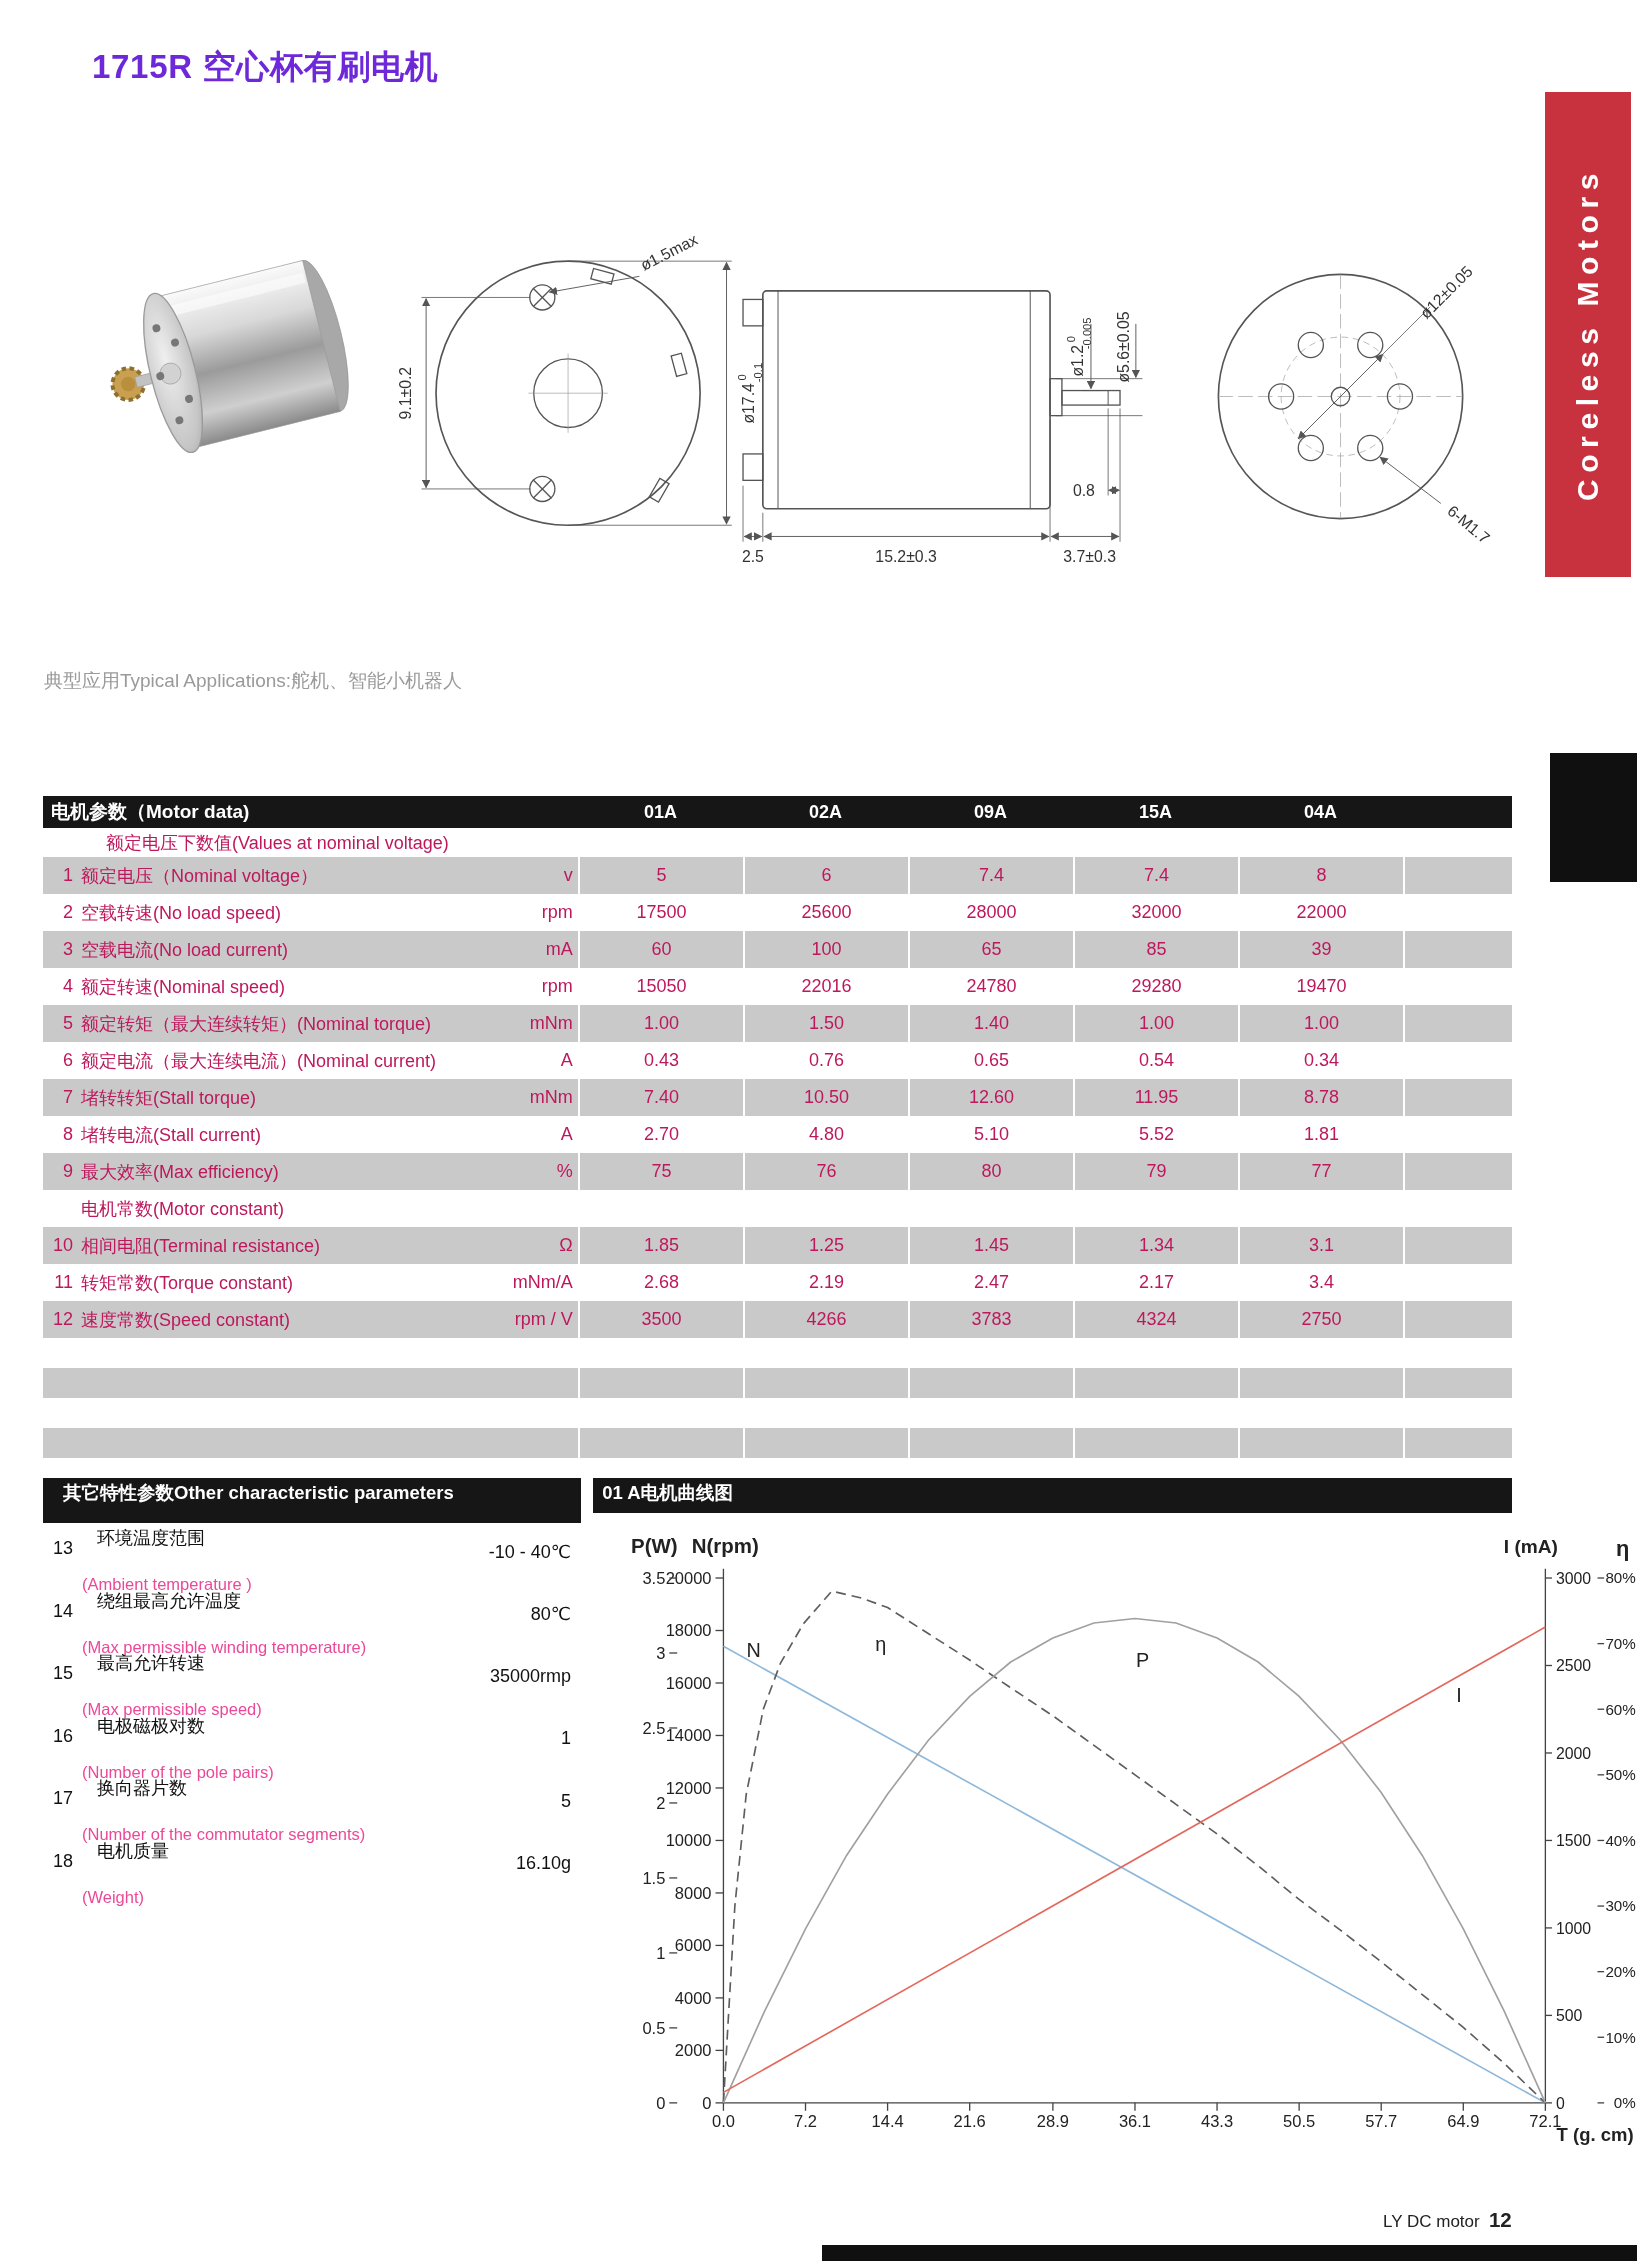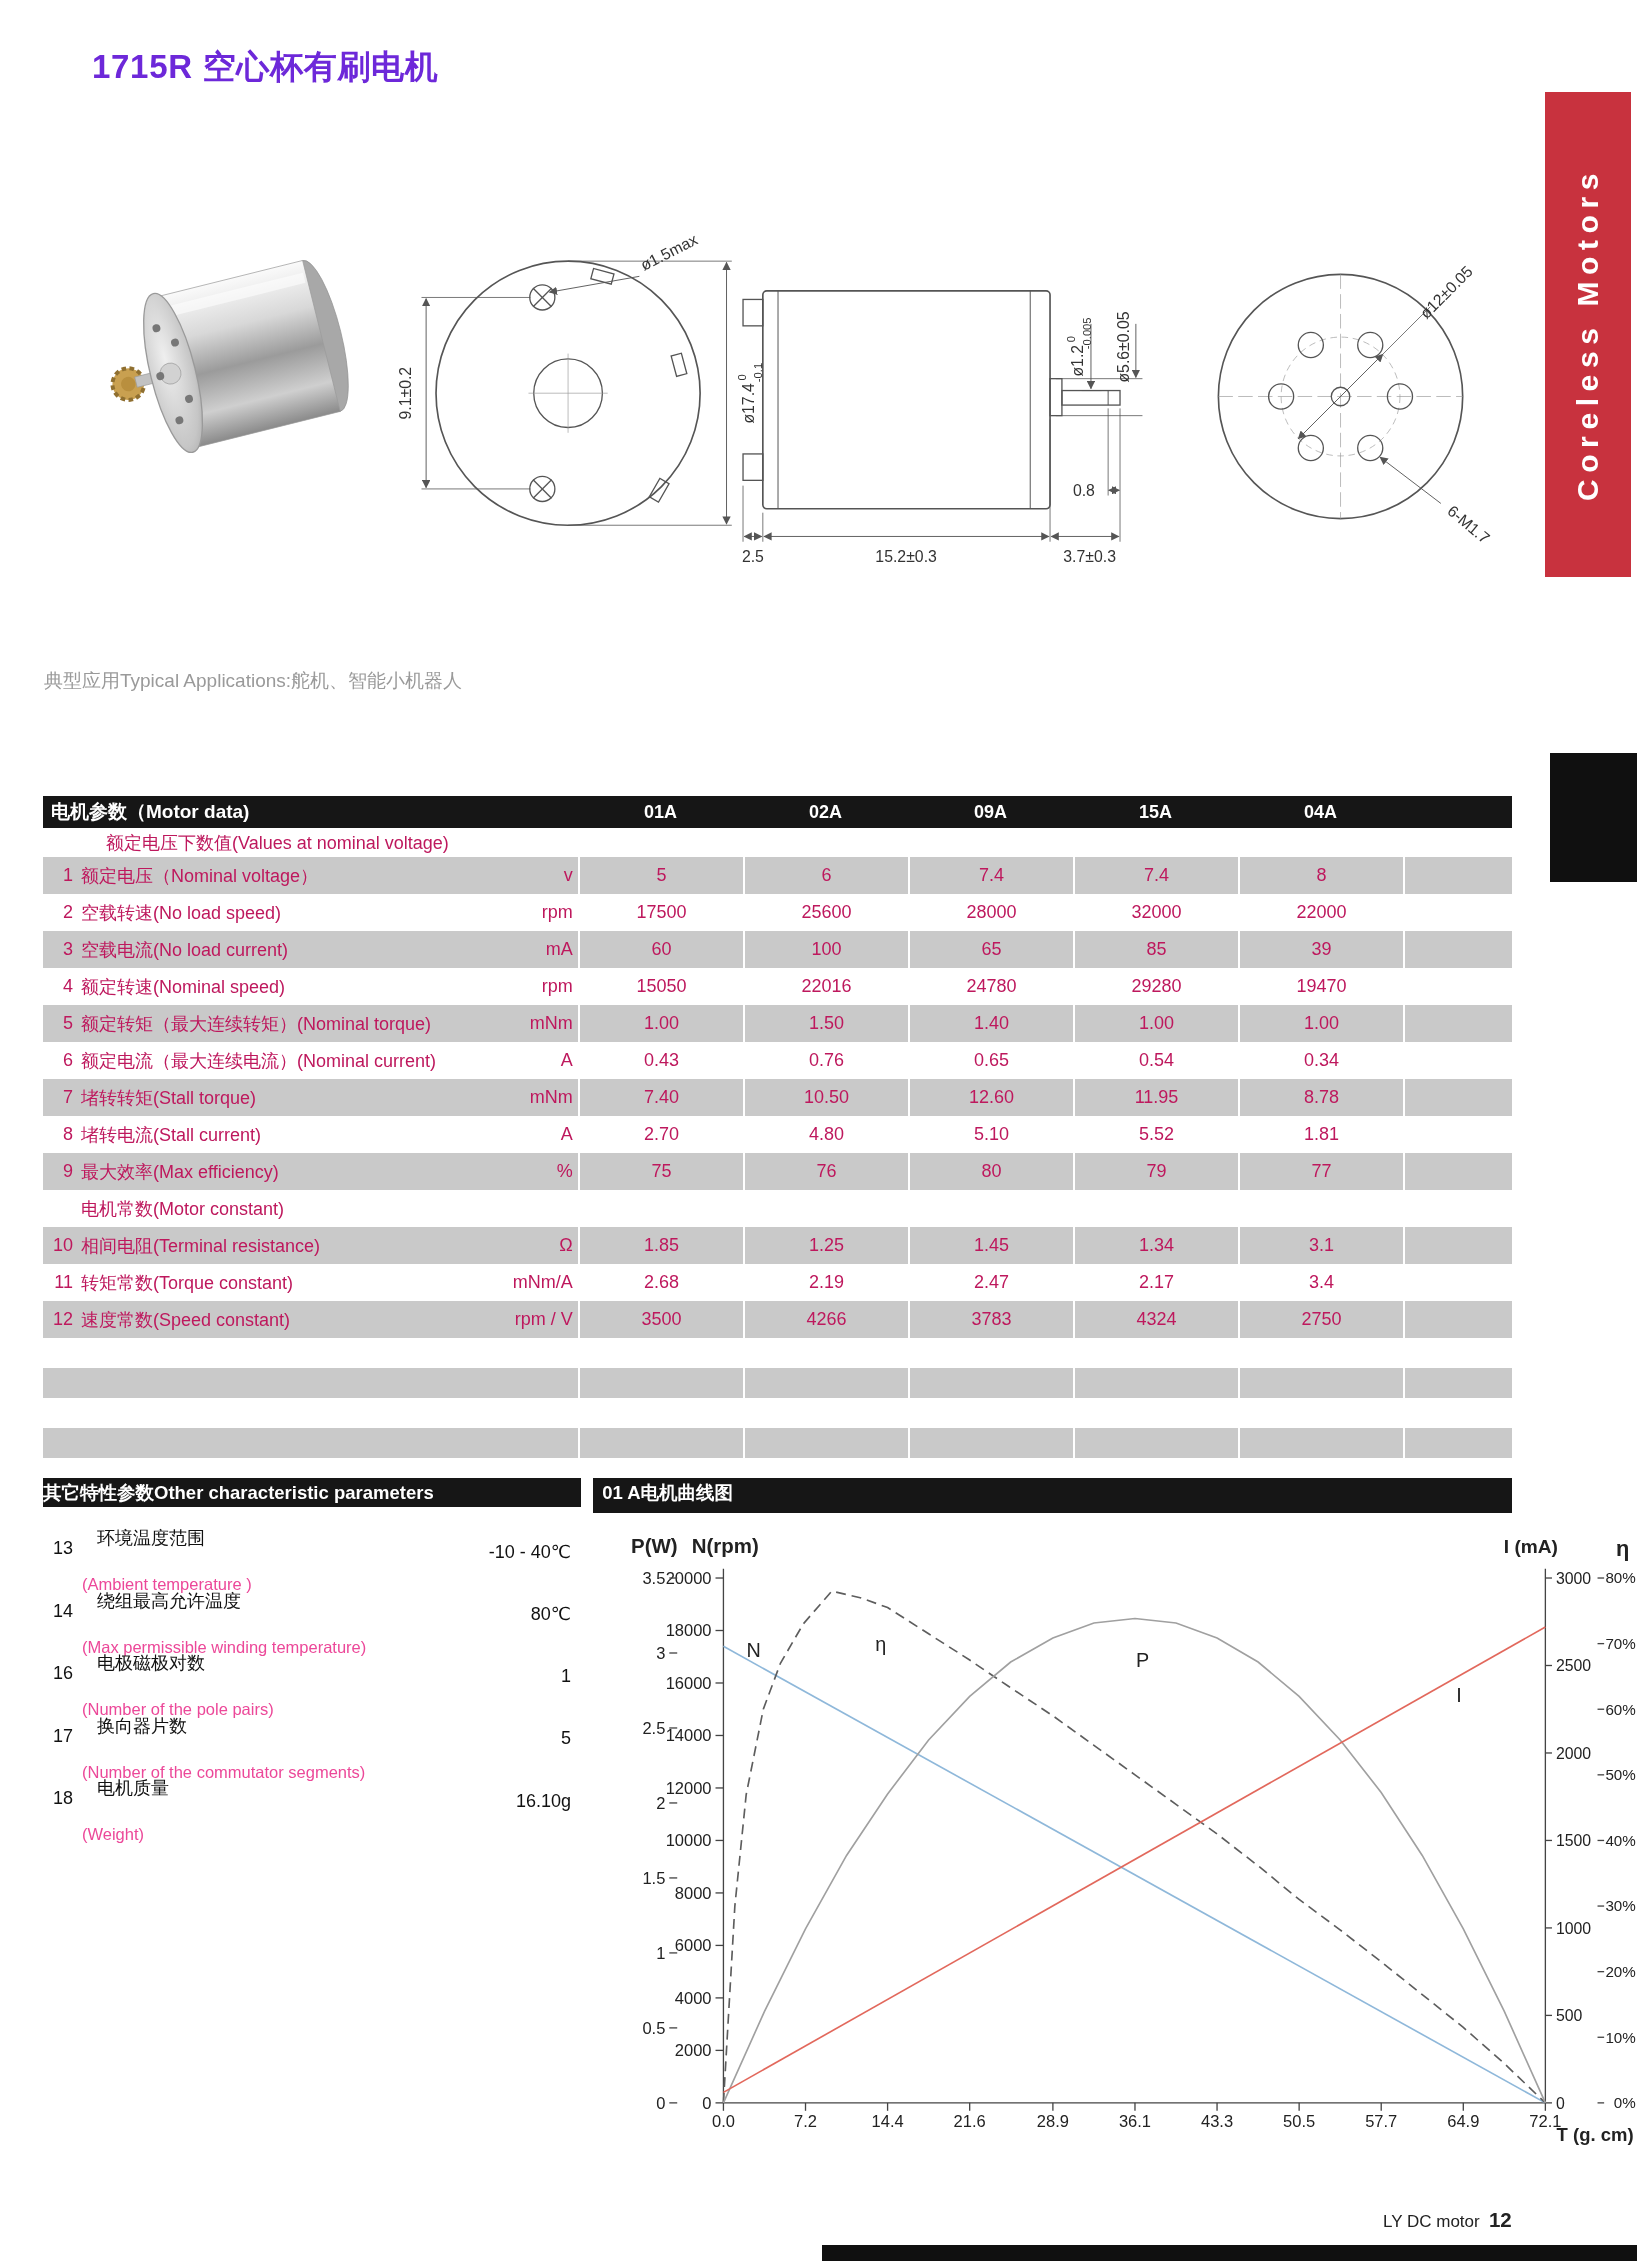--- a/index.html
+++ b/index.html
@@ -31,21 +31,21 @@
   .rno{width:30px;text-align:right;flex:0 0 auto;}
   .rlabel{margin-left:8px;white-space:nowrap;}
   .sub-label{padding-left:63px;}
   .c-unit{width:86px;text-align:right;padding-right:5.3px;flex:0 0 auto;box-sizing:border-box;}
   .c-val{width:165px;flex:0 0 auto;border-left:2.6px solid #fff;box-sizing:border-box;height:100%;display:flex;align-items:center;justify-content:center;}
   .thead .c-val{border-left:none;}
   .c-extra{flex:1 1 auto;border-left:2.6px solid #fff;height:100%;box-sizing:border-box;}
   .thead .c-extra{border-left:none;}
 
   
-  .bar-left{position:absolute;left:43px;top:1478px;width:538px;height:29px;background:#161616;color:#fff;font-size:18.5px;line-height:29px;padding-left:0;box-sizing:border-box;font-weight:600;}
+  .bar-left{position:absolute;left:43px;top:1478px;width:538px;height:45px;background:#161616;color:#fff;font-size:18.5px;line-height:29px;padding-left:20px;box-sizing:border-box;font-weight:600;}
   .bar-right{position:absolute;left:593px;top:1478px;width:919px;height:35px;background:#161616;color:#fff;font-size:18.5px;line-height:29px;padding-left:9.2px;box-sizing:border-box;font-weight:600;}
 
   
   #params-list{position:absolute;left:43px;top:1526px;width:528px;}
   .pitem{position:relative;height:48px;margin-bottom:14.5px;}
   .l1{display:flex;font-size:18px;}
   .pno{width:30px;text-align:right;flex:0 0 auto;margin-top:12px;}
   .pzh{margin-left:24px;}
   .l2{padding-left:39px;font-size:16.5px;margin-top:16px;color:#ec4899;}
   .pval{position:absolute;right:0;top:14.5px;font-size:18px;}
@@ -444,20 +444,28 @@
         <div class="l2">(Ambient  temperature )</div>
         <span class="pval">-10 - 40℃</span>
       </div>
       <div class="pitem">
         <div class="l1">
           <span class="pno">14</span>
           <span class="pzh">绕组最高允许温度</span>
         </div>
         <div class="l2">(Max permissible winding temperature)</div>
         <span class="pval">80℃</span>
+      </div>
+      <div class="pitem">
+        <div class="l1">
+          <span class="pno">15</span>
+          <span class="pzh">最高允许转速</span>
+        </div>
+        <div class="l2">(Max permissible speed)</div>
+        <span class="pval">35000rmp</span>
       </div>
       <div class="pitem">
         <div class="l1">
           <span class="pno">16</span>
           <span class="pzh">电极磁极对数</span>
         </div>
         <div class="l2">(Number of  the pole pairs)</div>
         <span class="pval">1</span>
       </div>
       <div class="pitem">

